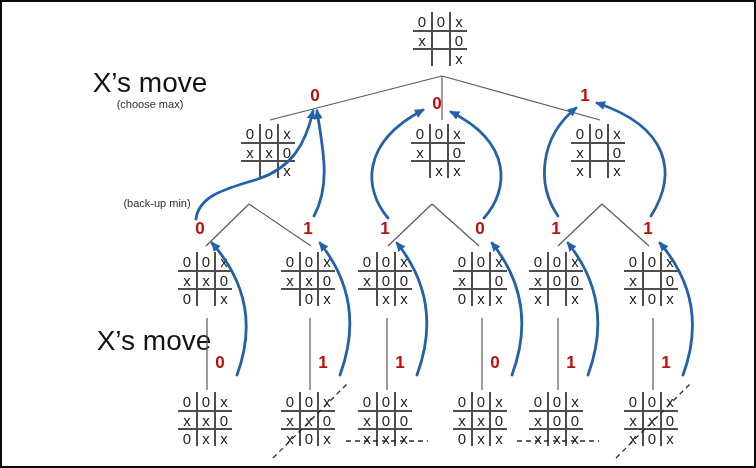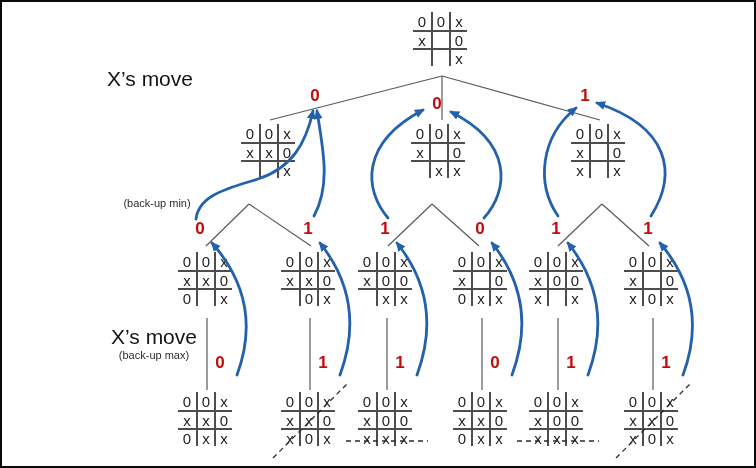--- a/index.html
+++ b/index.html
@@ -2,21 +2,21 @@
 <html><head>
 <meta charset="utf-8">
 <style>
   html,body{margin:0;padding:0;}
   body{
     width:756px;height:468px;position:relative;background:#ffffff;
     font-family:"Liberation Sans",sans-serif;overflow:hidden;
   }
   .frame{position:absolute;inset:0;border:2px solid #0a0a0a;pointer-events:none;z-index:10;}
   .lbl{position:absolute;text-align:center;color:#141414;z-index:1;line-height:1.05;}
-  .lbl .t{font-size:21px;}
+  .lbl .t{font-size:28px;}
   .lbl .s{font-size:11px;color:#2d2d2d;margin-top:2px;}
   .lbl1{left:85px;top:68px;width:130px;}
   .lbl2{left:92px;top:196px;width:130px;}
   .lbl3{left:85px;top:326px;width:138px;}
   .board{
     position:absolute;display:grid;z-index:1;
     grid-template-columns:repeat(3,18px);grid-template-rows:repeat(3,18px);
   }
   .cell{
     display:flex;align-items:center;justify-content:center;
@@ -29,27 +29,27 @@
     font-weight:bold;font-size:17px;z-index:2;
   }
   svg.overlay{position:absolute;left:0;top:0;z-index:3;pointer-events:none;}
 </style>
 </head>
 <body>
 
 <div id="stage">
   <div class="lbl lbl1">
     <div class="t">X’s move</div>
+    <div class="s">(choose max)</div>
   </div>
   <div class="lbl lbl2">
     <div class="s">(back-up min)</div>
   </div>
   <div class="lbl lbl3">
     <div class="t">X’s move</div>
-    <div class="s">(back-up max)</div>
   </div>
 <div class="board" style="left: 413px; top: 12px;">
       <div class="cell" style="color: rgb(30, 30, 30);">0</div>
       <div class="cell bl" style="color: rgb(30, 30, 30);">0</div>
       <div class="cell bl" style="color: rgb(30, 30, 30);">x</div>
       <div class="cell bt" style="color: rgb(30, 30, 30);">x</div>
       <div class="cell bl bt" style="color: rgb(30, 30, 30);"></div>
       <div class="cell bl bt" style="color: rgb(30, 30, 30);">0</div>
       <div class="cell bt" style="color: rgb(30, 30, 30);"></div>
       <div class="cell bl bt" style="color: rgb(30, 30, 30);"></div>

